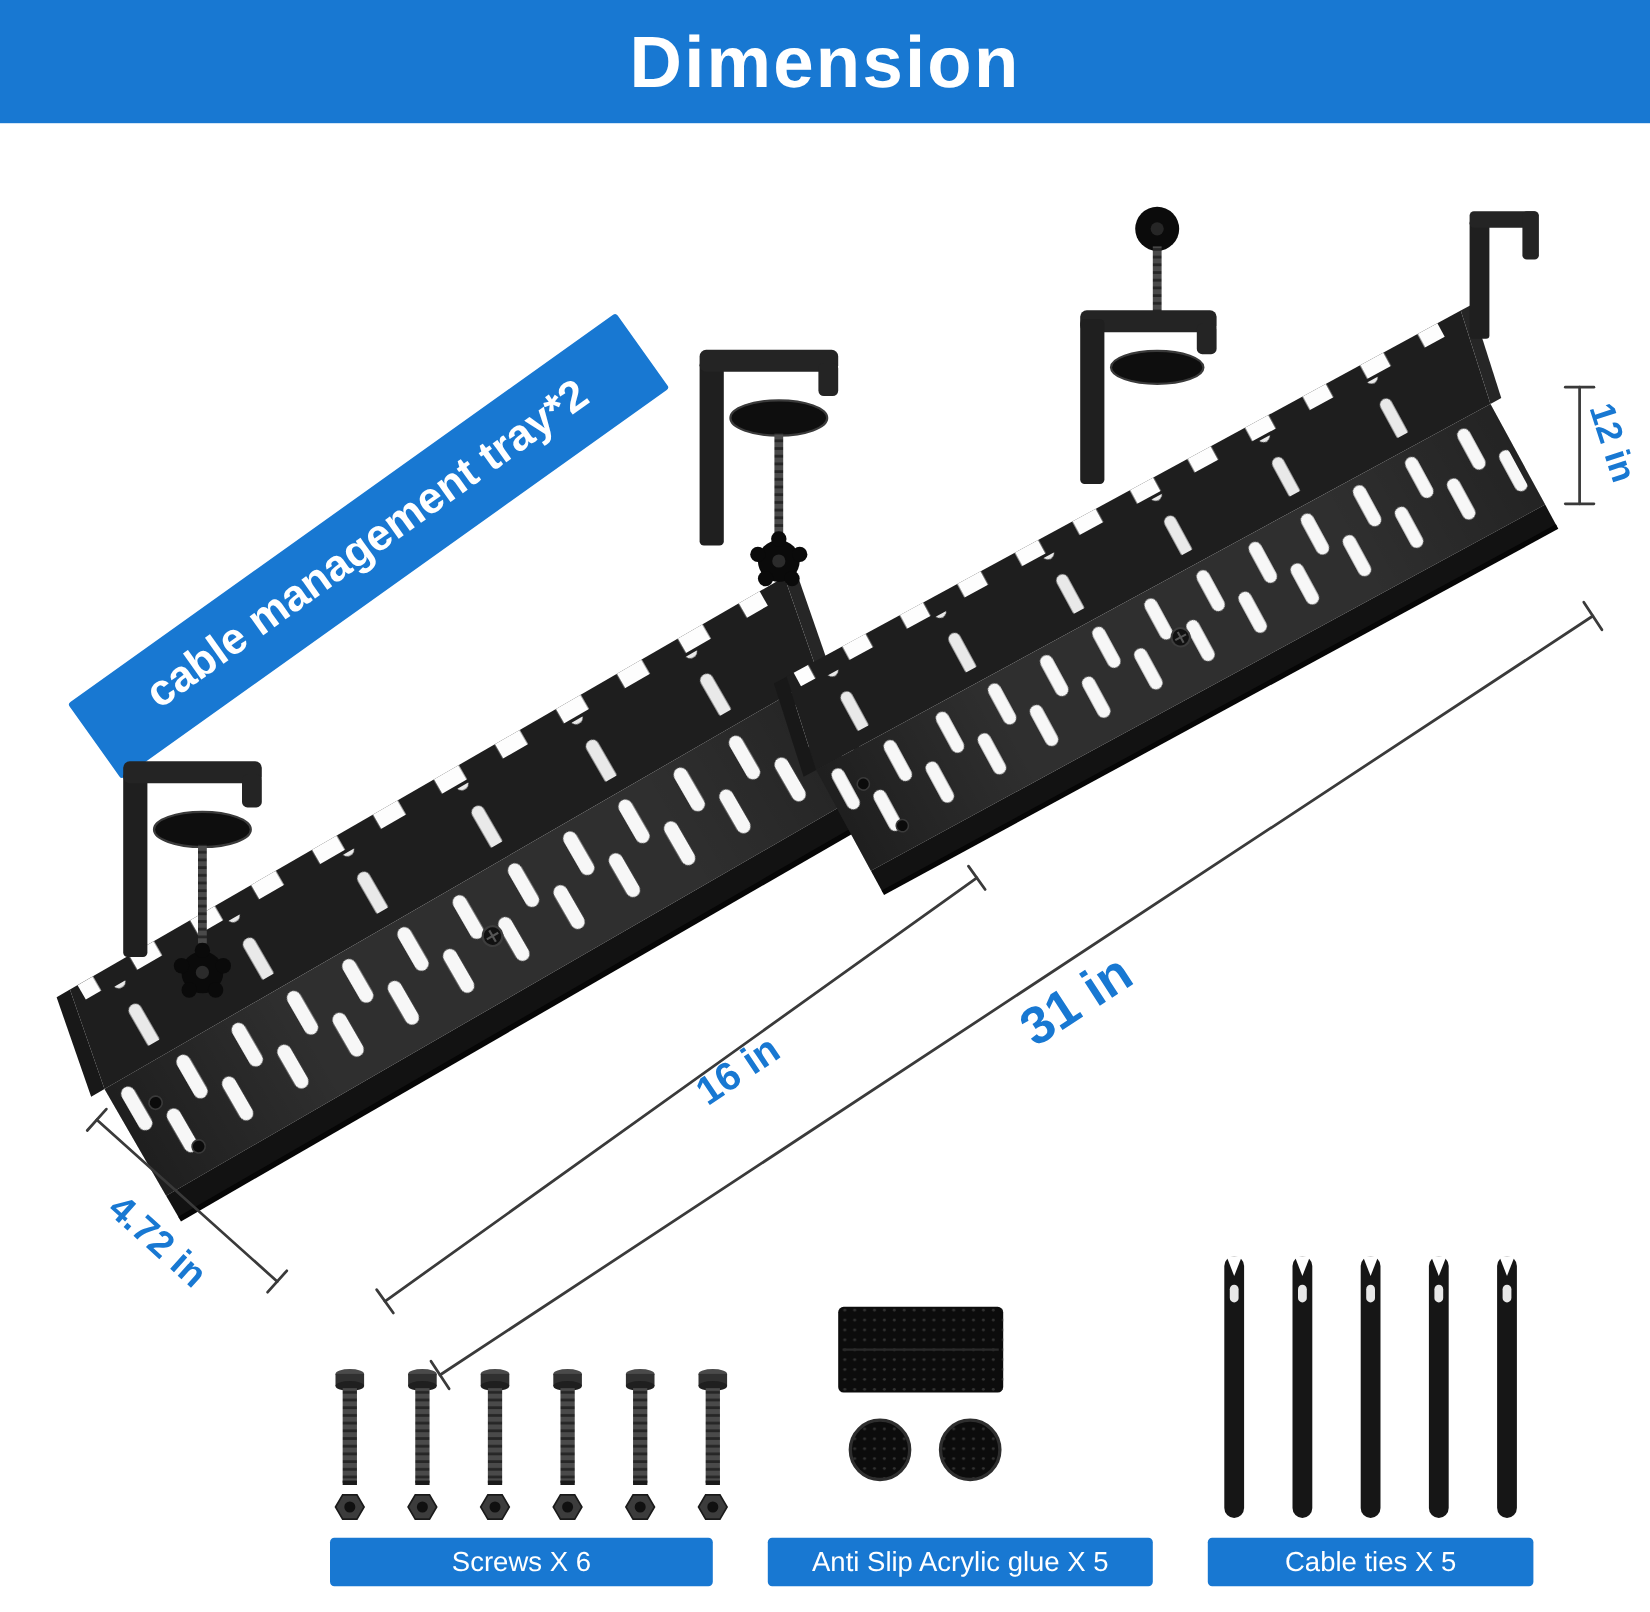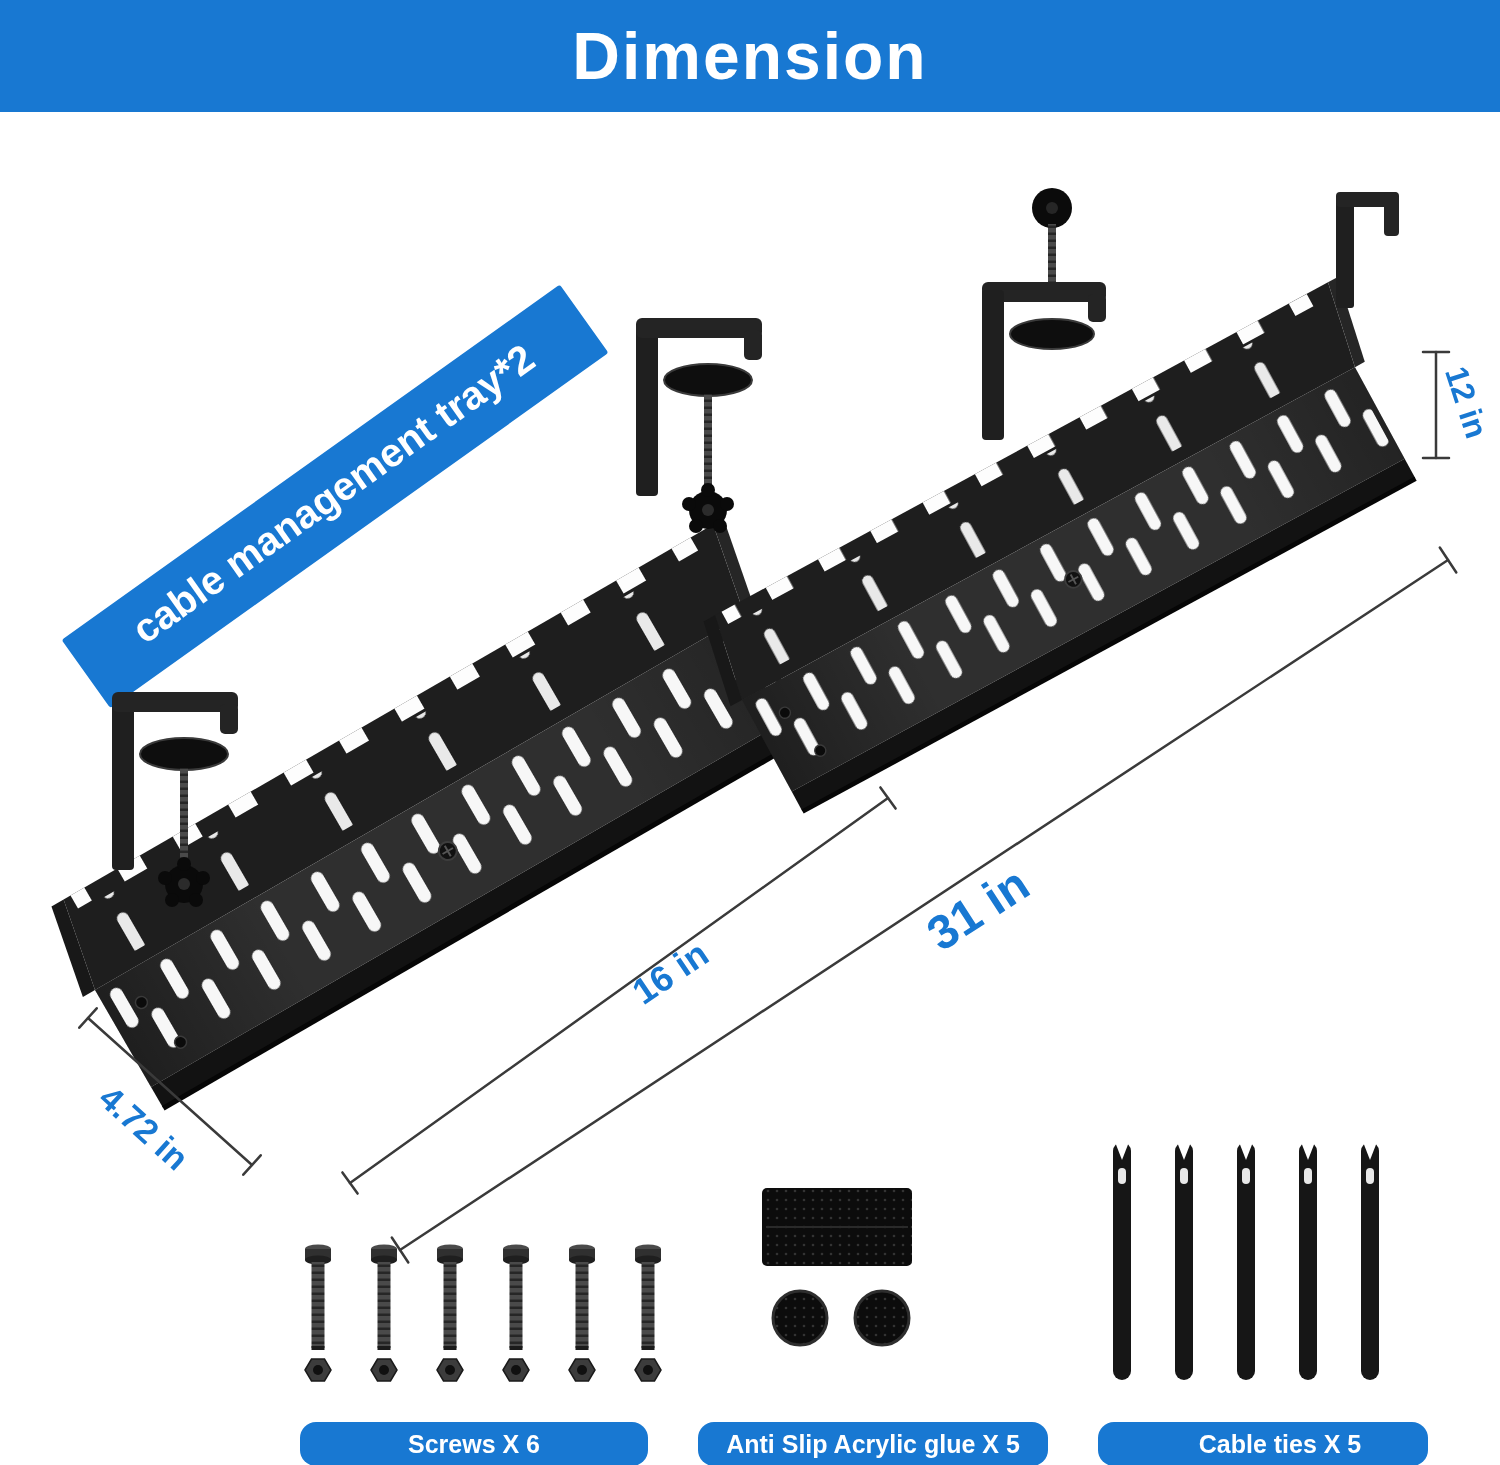--- a/index.html
+++ b/index.html
@@ -17,28 +17,28 @@
   }
   .illustration { position:absolute; left:0; top:0; z-index:1; }
   svg text {
     font-family:"Liberation Sans", sans-serif;
     font-weight:bold;
     fill:#1878d2;
   }
   svg text.banner-text { fill:#ffffff; }
   .dim-line { stroke:#3a3a3a; stroke-width:2.5; stroke-linecap:round; }
   .acc-label {
-    position:absolute; height:44px; background:#1878d2; border-radius:16px;
-    color:#ffffff; font-size:25px; font-weight:bold;
+    position:absolute; height:44px; background:#1878d2; border-radius:4px;
+    color:#ffffff; font-size:25px; font-weight:normal;
     display:flex; align-items:center; justify-content:center;
-    z-index:3; text-align:center;margin-top:24px;
+    z-index:3; text-align:center;
   }
   #screws-label { left:300px; top:1398px; width:348px; }
   #glue-label   { left:698px; top:1398px; width:350px; }
-  #ties-label   { left:1098px; top:1398px; width:296px;padding-left:34px; }
+  #ties-label   { left:1098px; top:1398px; width:296px; }
 </style>
 </head>
 <body>
 
 <div class="page">
 
   <svg class="illustration" width="1500" height="1465" viewBox="0 0 1500 1465">
     <defs>
 
       <pattern id="slotp" patternUnits="userSpaceOnUse" width="58" height="100">

